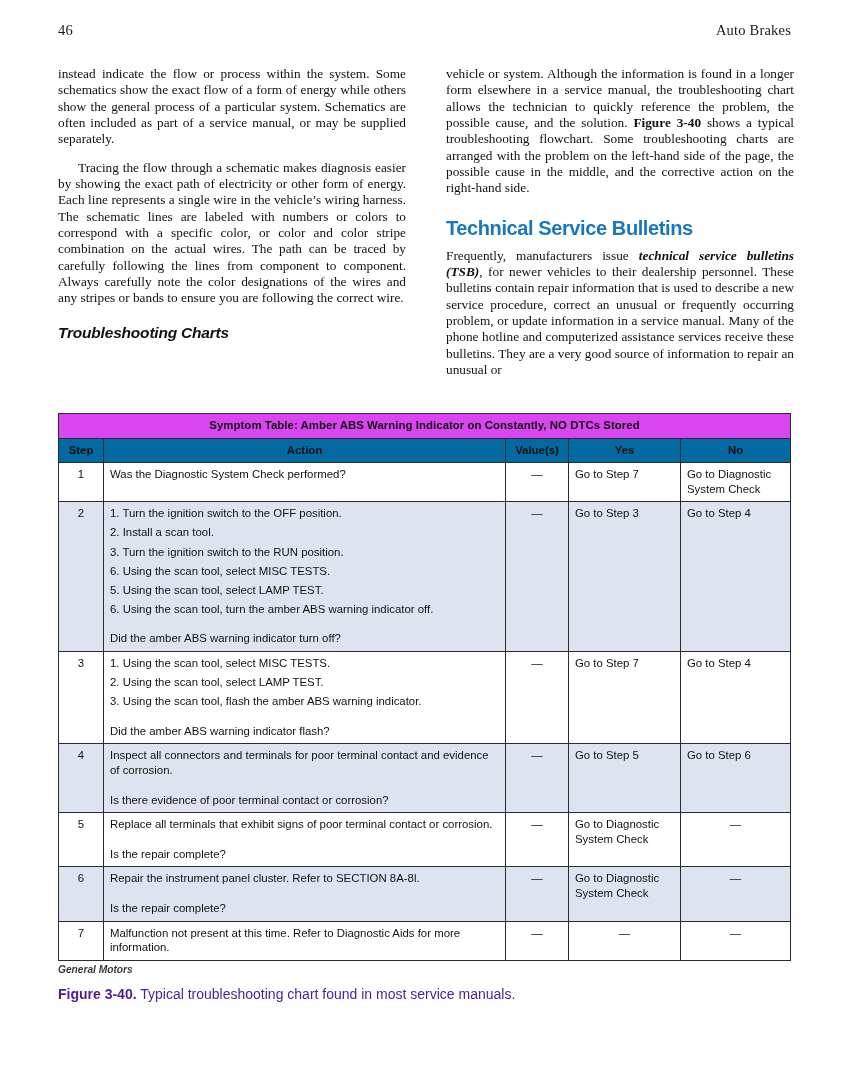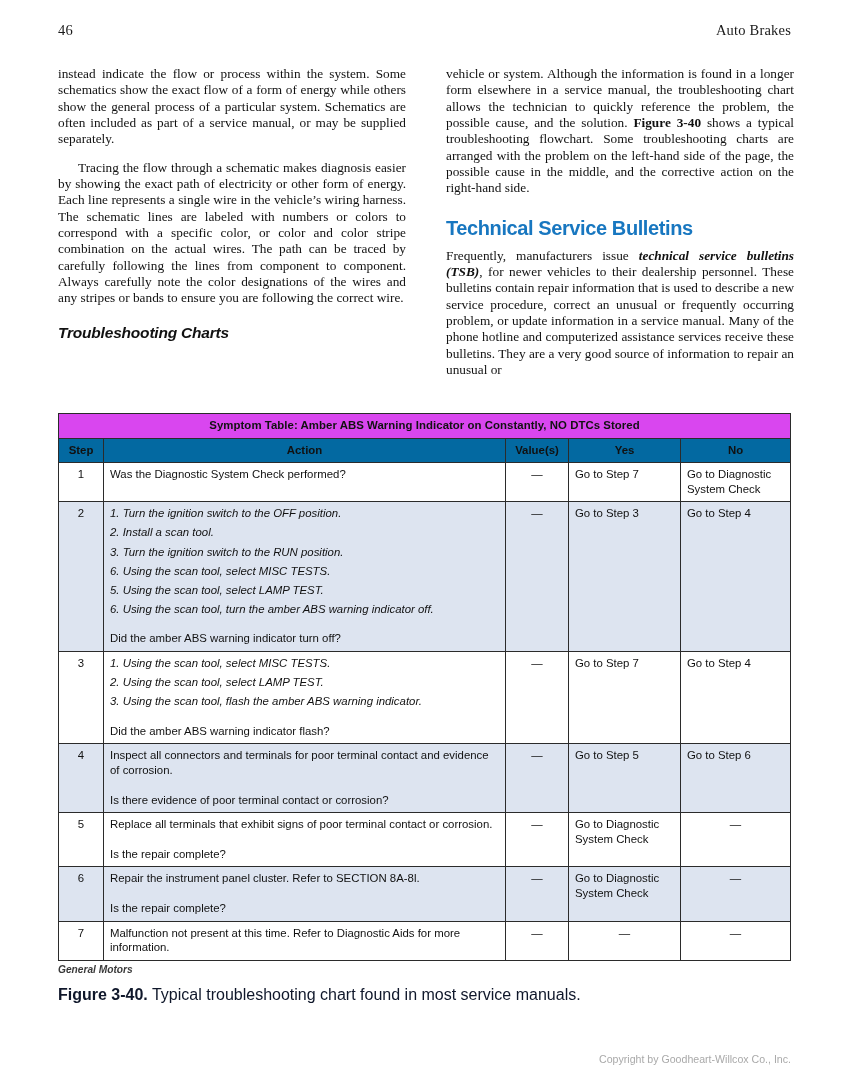--- a/index.html
+++ b/index.html
@@ -136,40 +136,39 @@
 
   .numlist {
     margin: 0;
     padding: 0;
     list-style: none;
   }
   .numlist li {
     padding-left: 17px;
     text-indent: -17px;
     margin-bottom: 4.5px;
-    font-style: italic;
   }
   .numlist li:last-child { margin-bottom: 0; }
   .q-line { margin-top: 15px; }
 
   .credit {
     margin-top: 3px;
     text-align: left;
     font-family: "Liberation Sans", sans-serif;
     font-style: italic;
     font-weight: bold;
     font-size: 10.2px;
     color: #3a3a3a;
   }
   .caption {
     margin-top: 12px;
     font-family: "Liberation Sans", sans-serif;
-    font-size: 16px;
+    font-size: 14px;
     line-height: 15px;
-    color: #0f172a;
+    color: #4c1d95;
   }
   .caption .cap-label { font-weight: bold; }
 
   .page-footer {
     position: absolute;
     left: 0;
     right: 58px;
     bottom: 22px;
     text-align: right;
     font-family: "Liberation Sans", sans-serif;
@@ -307,17 +306,14 @@
         </tbody>
     </table>
 
     <div class="credit">General Motors</div>
 
     <div class="caption">
       <span class="cap-label">Figure 3-40.</span><span> Typical troubleshooting chart found in most service manuals.</span>
     </div>
   </div>
 
-  <div class="page-footer">
-    <span>Copyright by Goodheart-Willcox Co., Inc.</span>
-  </div>
 
 </div>
 
 </body></html>

